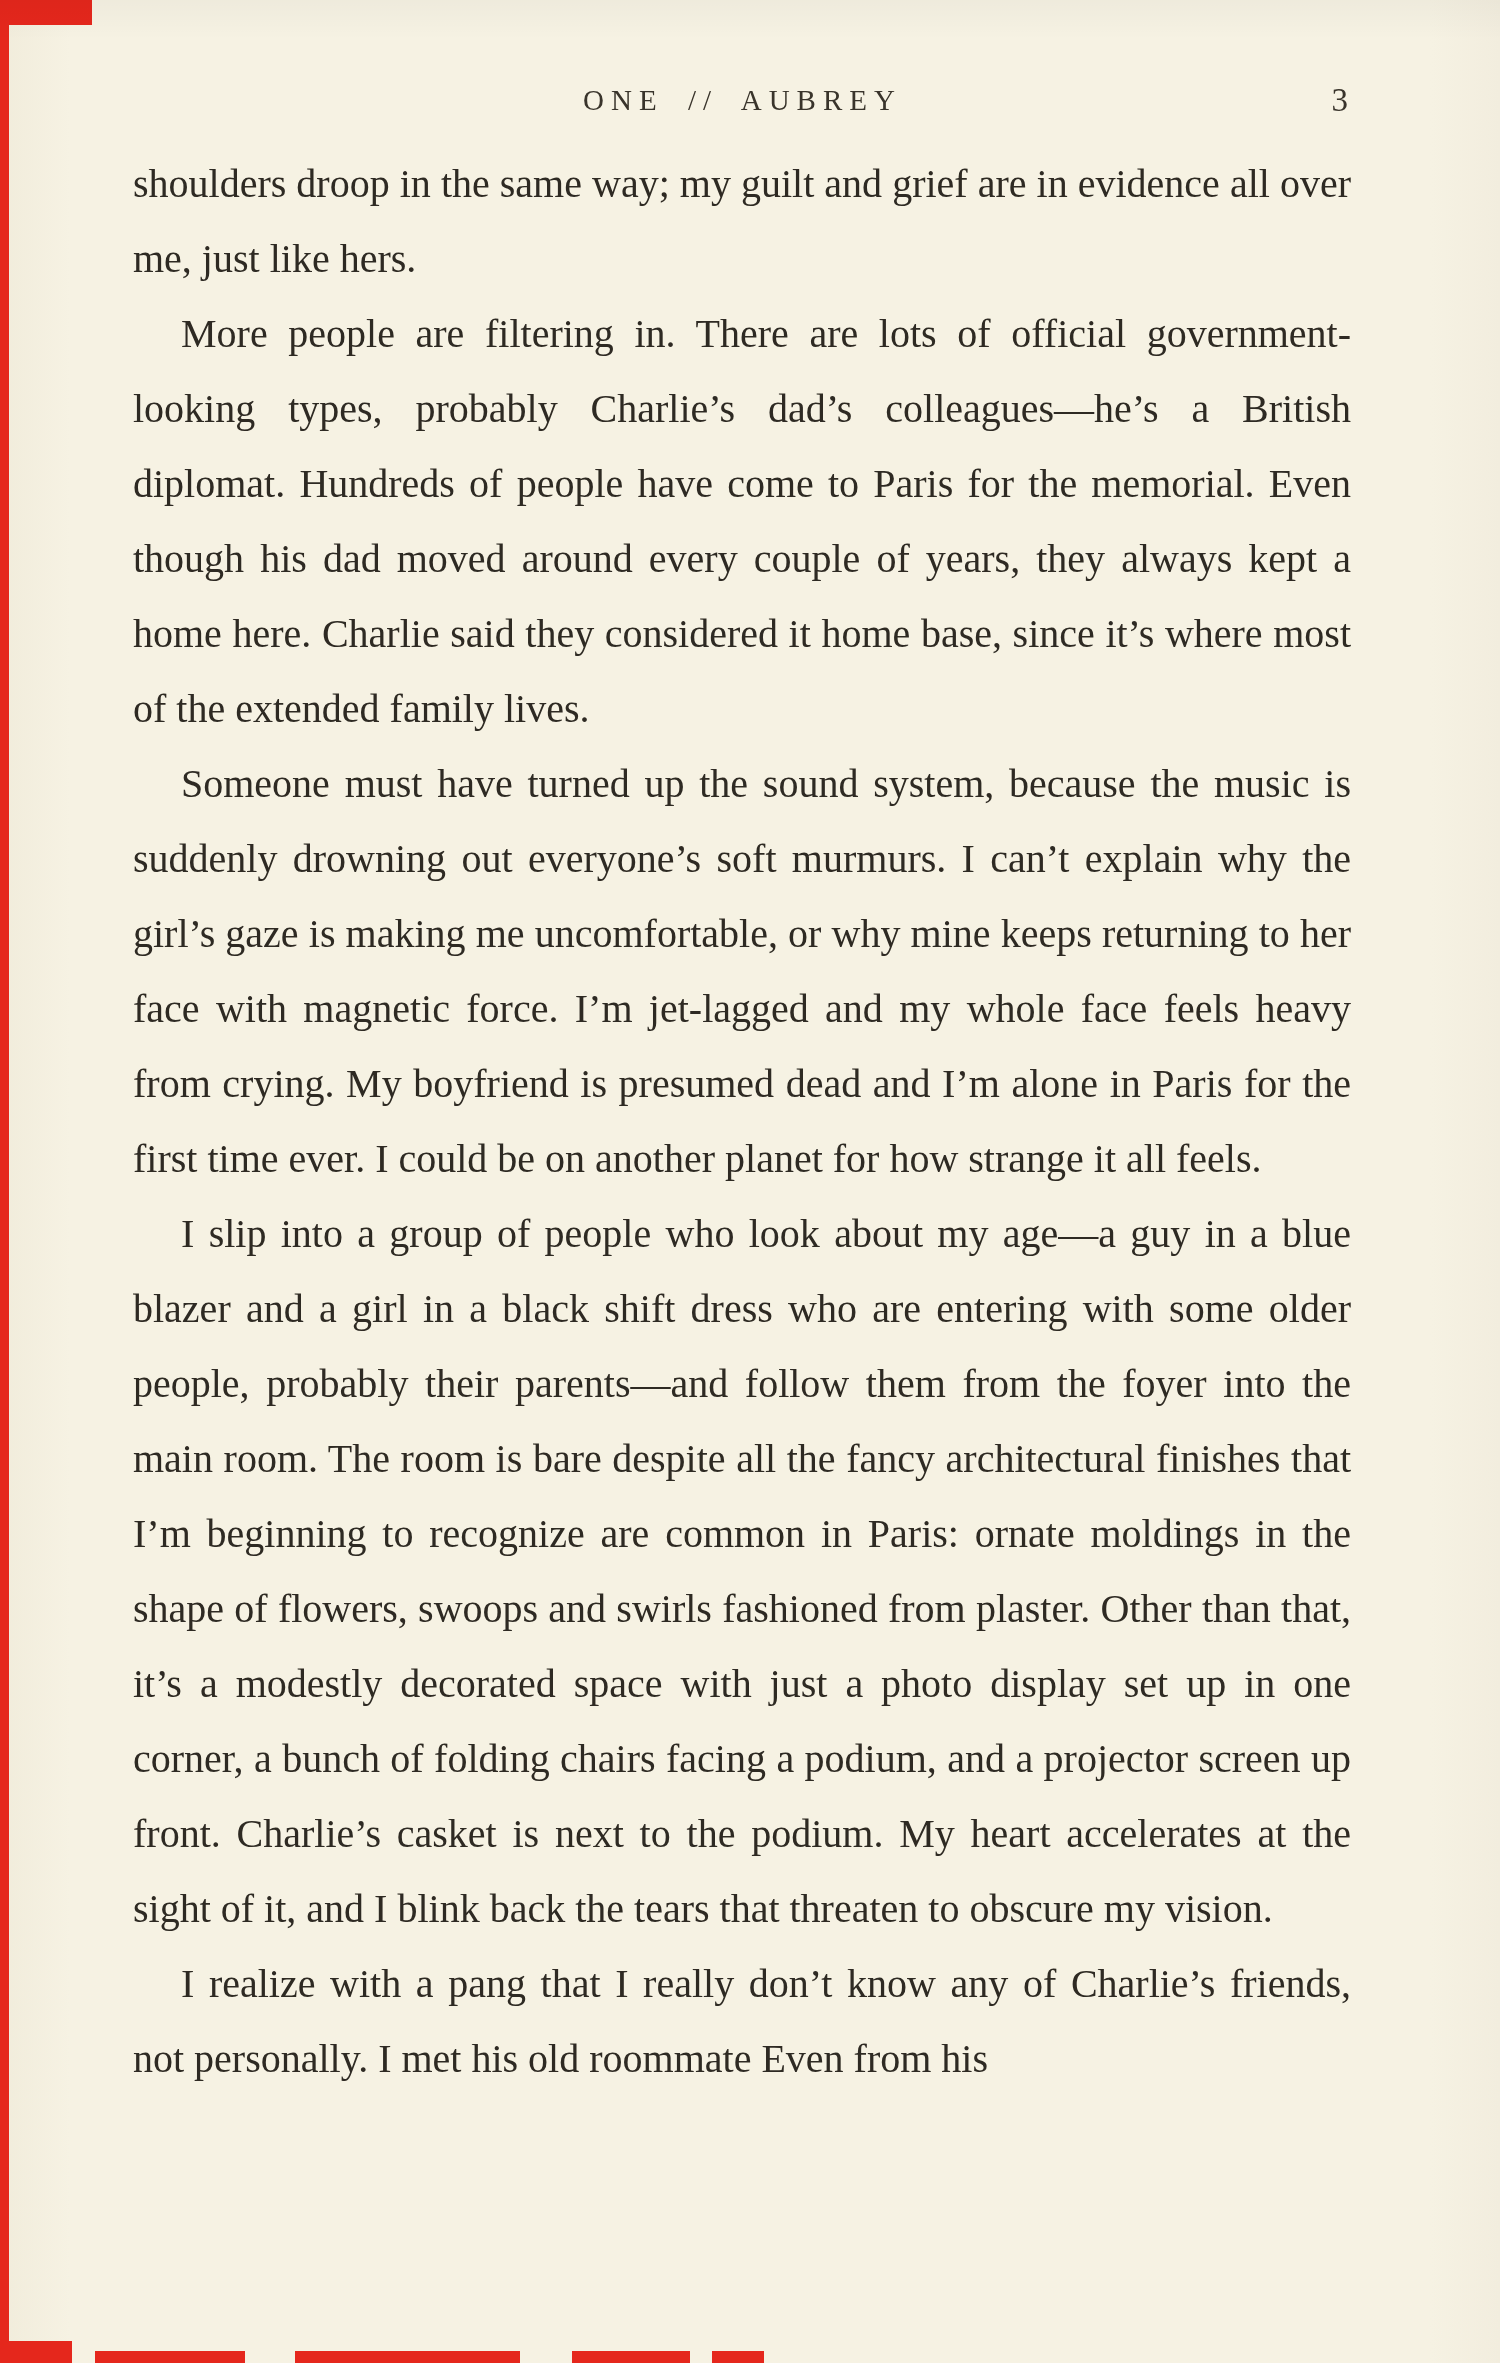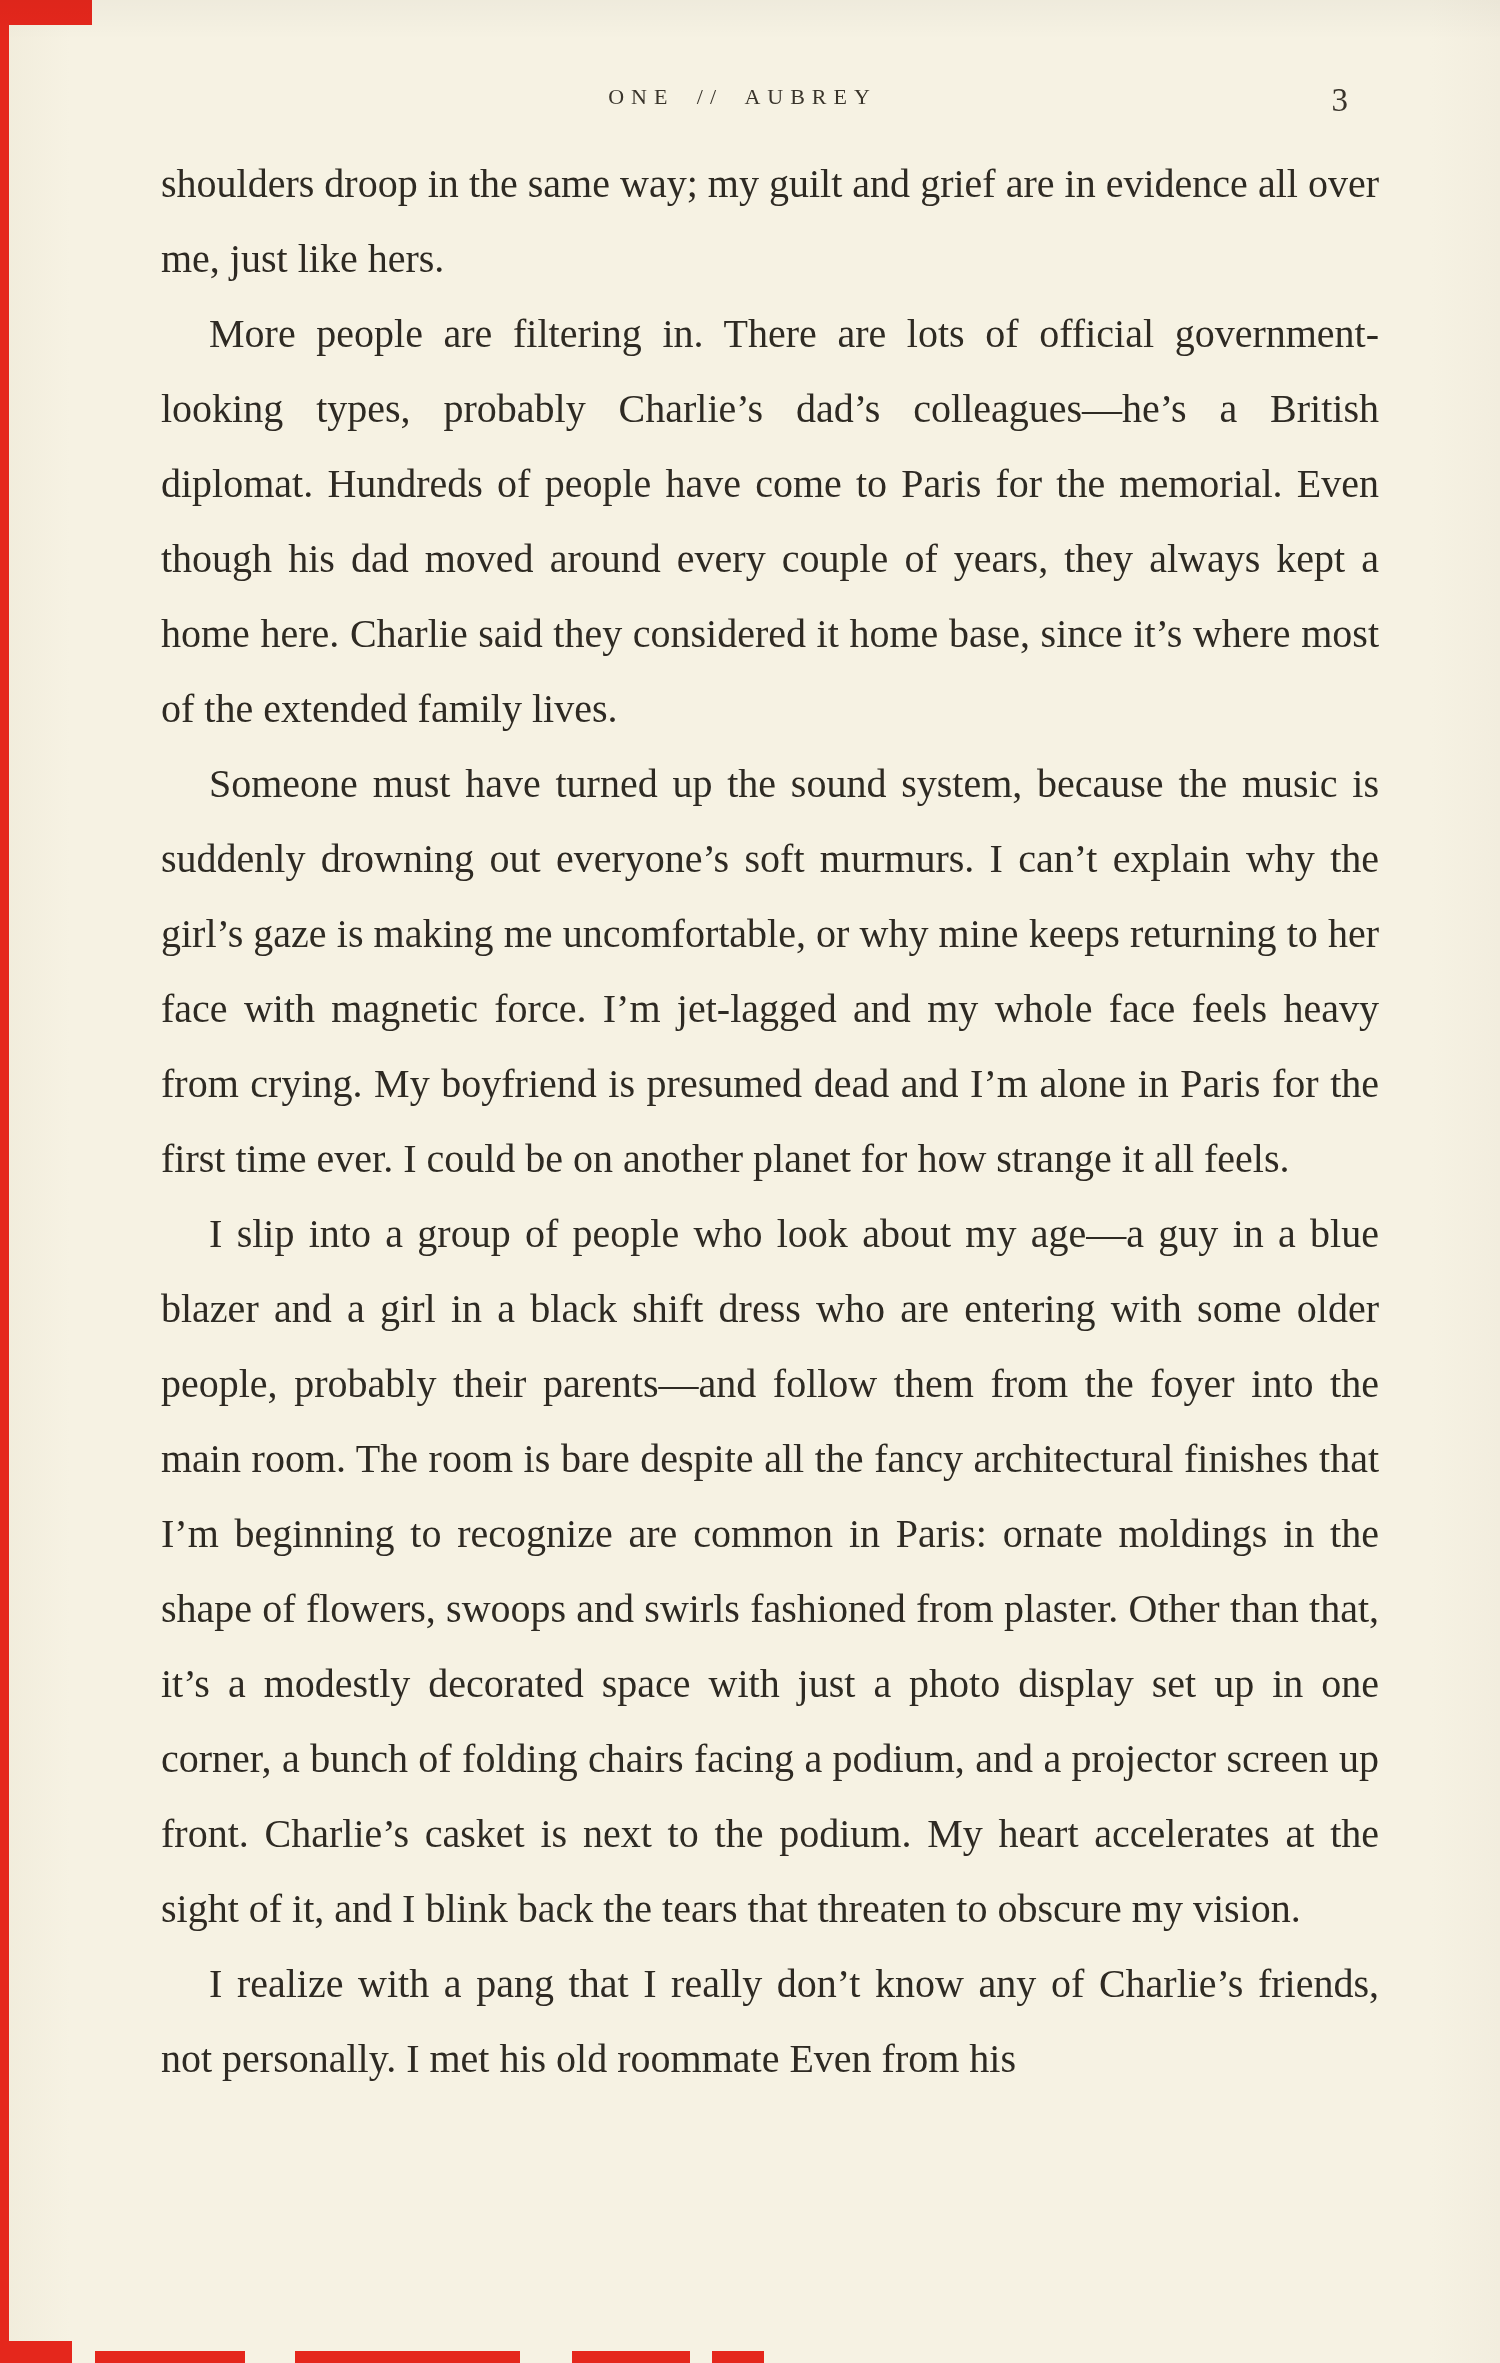--- a/index.html
+++ b/index.html
@@ -29,31 +29,30 @@
   .bottom-dash{top:2351px;height:12px;}
   .d1{left:95px;width:150px;}
   .d2{left:295px;width:225px;}
   .d3{left:572px;width:118px;}
   .d4{left:712px;width:52px;}
   .running-head{
     position:absolute;top:84px;left:135px;width:1215px;
     text-align:center;color:#39342b;
   }
   .head-title{
-    font-size:22px;letter-spacing:7px;word-spacing:10px;
+    font-size:29px;letter-spacing:7px;word-spacing:10px;
   }
   .page-number{
     position:absolute;right:2px;top:-2px;
     font-size:33px;letter-spacing:0;
   }
   .page-body{
     position:absolute;top:146px;left:133px;width:1218px;
     font-size:40px;line-height:75px;color:var(--ink);
     text-align:justify;
-    margin-left:28px;
   }
   .para{margin:0;padding:0;}
   .para.indent{text-indent:48px;}
 </style>
 </head>
 <body>
 
 <div class="page">
 
   <div class="red-mark top-left"></div>

